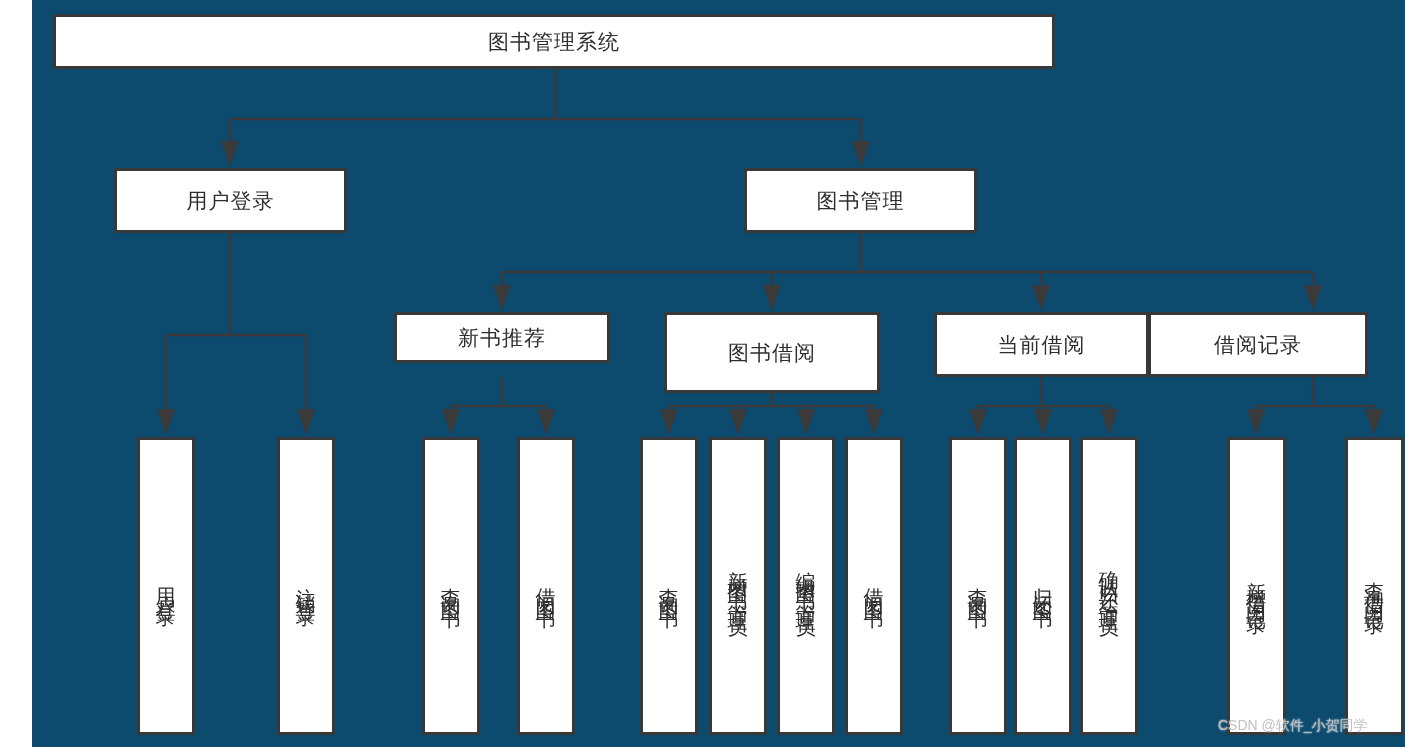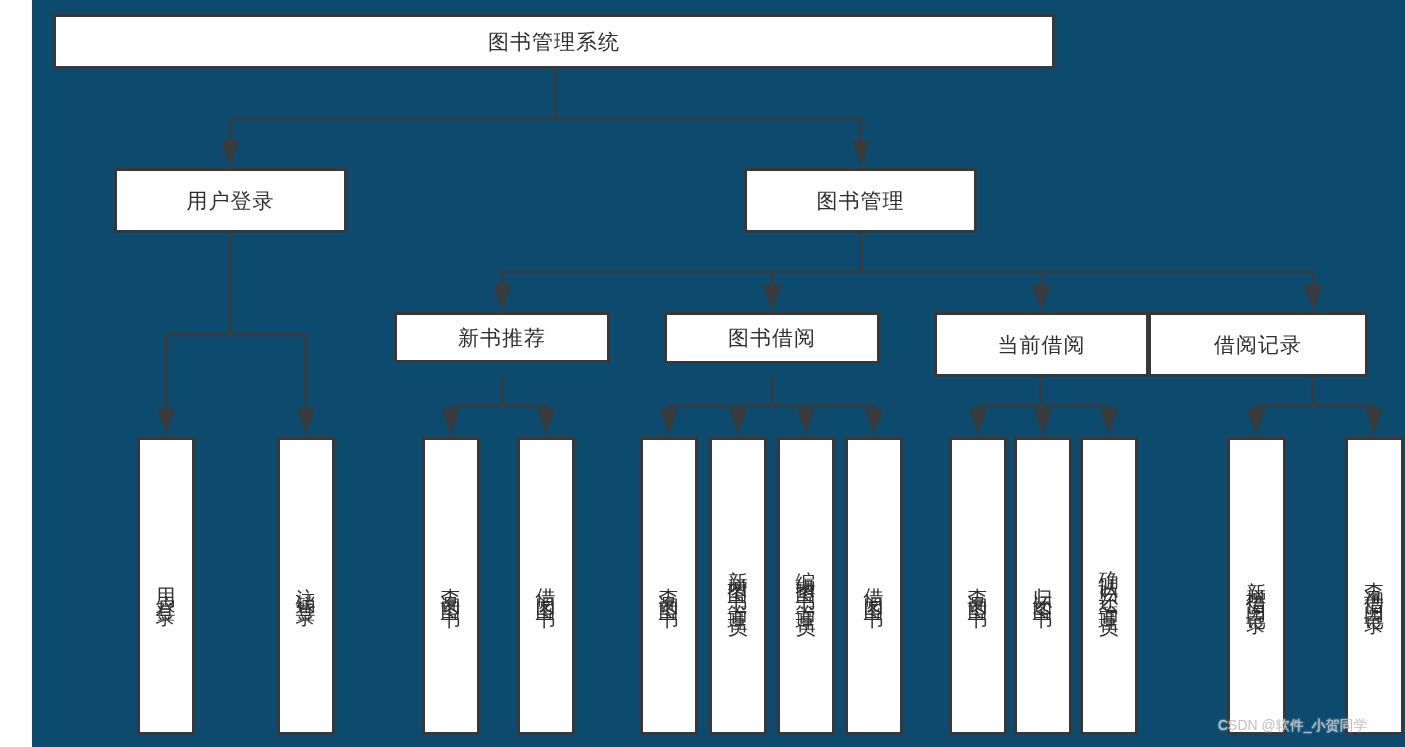--- a/index.html
+++ b/index.html
@@ -98,21 +98,21 @@
   <div class="node" style="left:82px;top:168px;width:233px;height:65px">
     <span class="hlabel">用户登录</span>
   </div>
   <div class="node" style="left:712px;top:168px;width:233px;height:65px">
     <span class="hlabel">图书管理</span>
   </div>
 
   <div class="node" style="left:362px;top:312px;width:216px;height:51px">
     <span class="hlabel">新书推荐</span>
   </div>
-  <div class="node" style="left:632px;top:312px;width:216px;height:52px">
+  <div class="node" style="left:632px;top:312px;width:216px;height:81px">
     <span class="hlabel">图书借阅</span>
   </div>
   <div class="node" style="left:902px;top:312px;width:215px;height:65px">
     <span class="hlabel">当前借阅</span>
   </div>
   <div class="node" style="left:1116px;top:312px;width:220px;height:65px">
     <span class="hlabel">借阅记录</span>
   </div>
 
   <div class="node leaf" style="left:105px">

